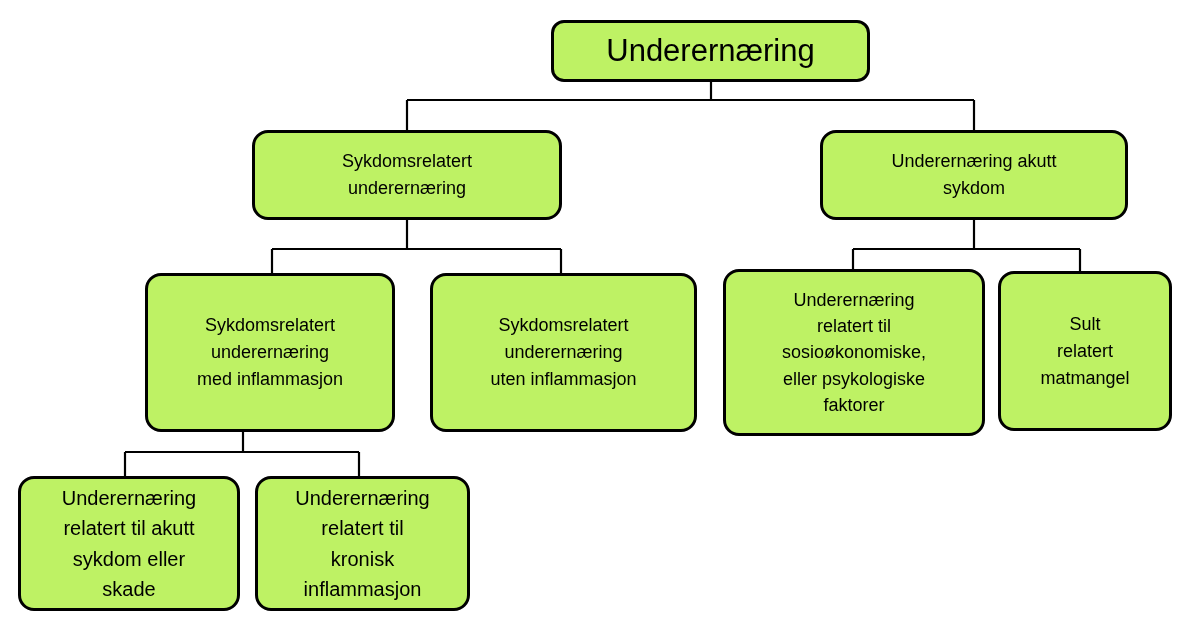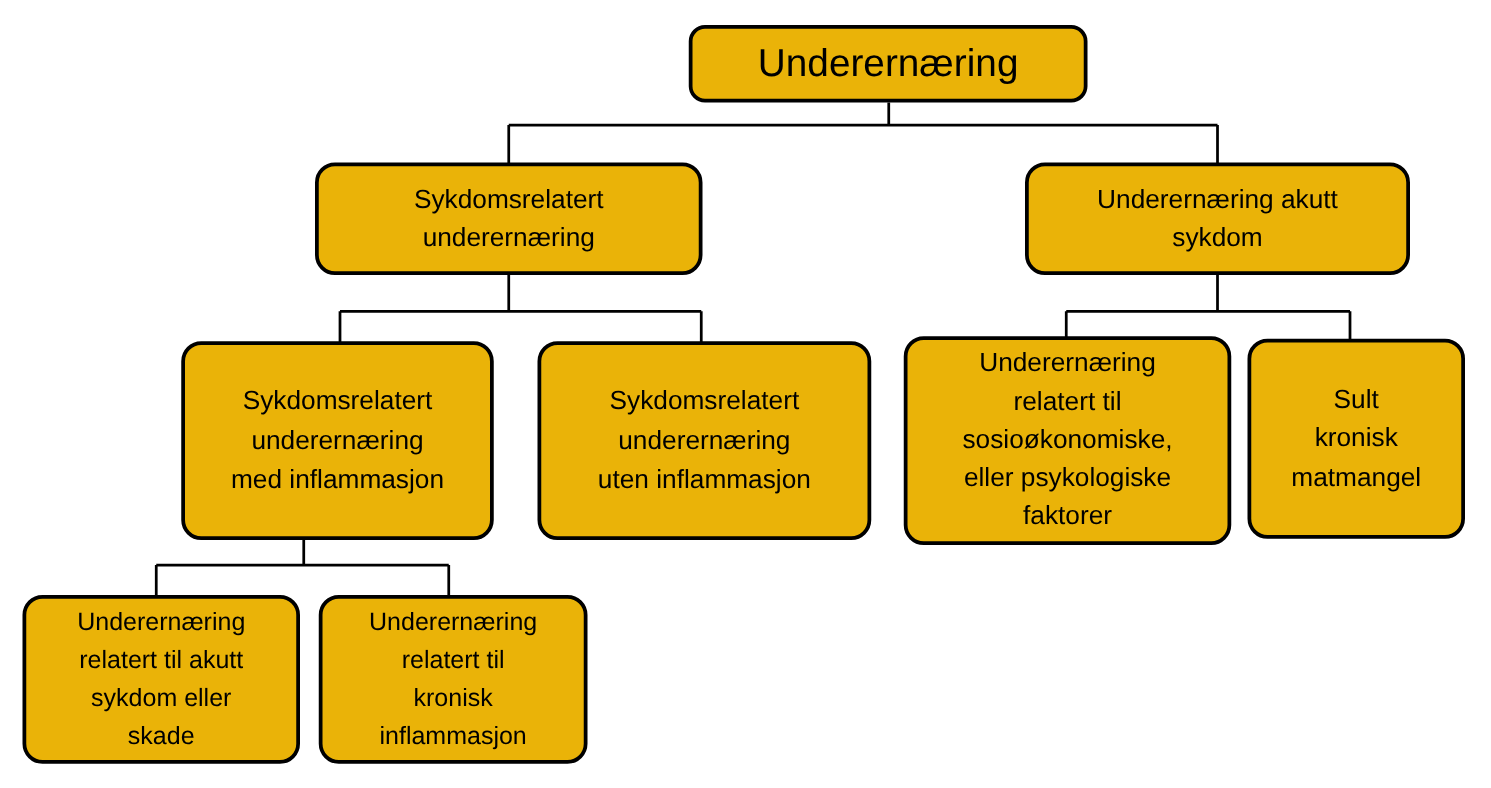--- a/index.html
+++ b/index.html
@@ -15,29 +15,29 @@
   .connectors {
     position: absolute;
     left: 0; top: 0;
     width: 1193px; height: 630px;
   }
   .node {
     position: absolute;
     box-sizing: border-box;
     border: 3px solid #000000;
     border-radius: 16px;
-    background: #eab308;
+    background: #bef264;
     display: flex;
     align-items: center;
     justify-content: center;
     text-align: center;
   }
   .node .lbl {
     white-space: pre-line;
-    font-size: 21px;
+    font-size: 18px;
     line-height: 1.5;
   }
   .node.root .lbl {
     font-size: 31px;
     line-height: 1.2;
   }
   .node.l4 .lbl {
     font-size: 20px;
     line-height: 1.52;
   }
@@ -101,21 +101,21 @@
   <div class="node" style="left:723px; top:269px; width:262px; height:167px;">
     <span class="lbl" style="line-height:1.45;">Underernæring
 relatert til
 sosioøkonomiske,
 eller psykologiske
 faktorer</span>
   </div>
 
   <div class="node" style="left:998px; top:271px; width:174px; height:160px;">
     <span class="lbl">Sult
-kronisk
+relatert
 matmangel</span>
   </div>
 
   <div class="node l4" style="left:18px; top:476px; width:222px; height:135px;">
     <span class="lbl">Underernæring
 relatert til akutt
 sykdom eller
 skade</span>
   </div>
 

